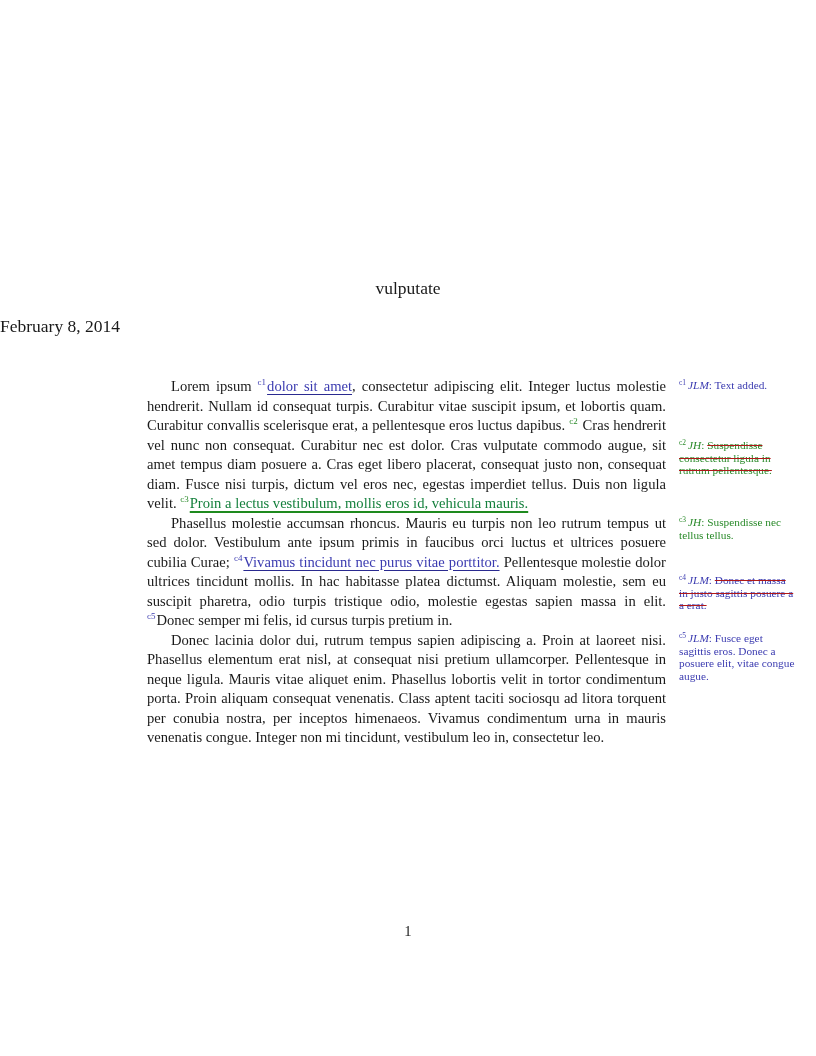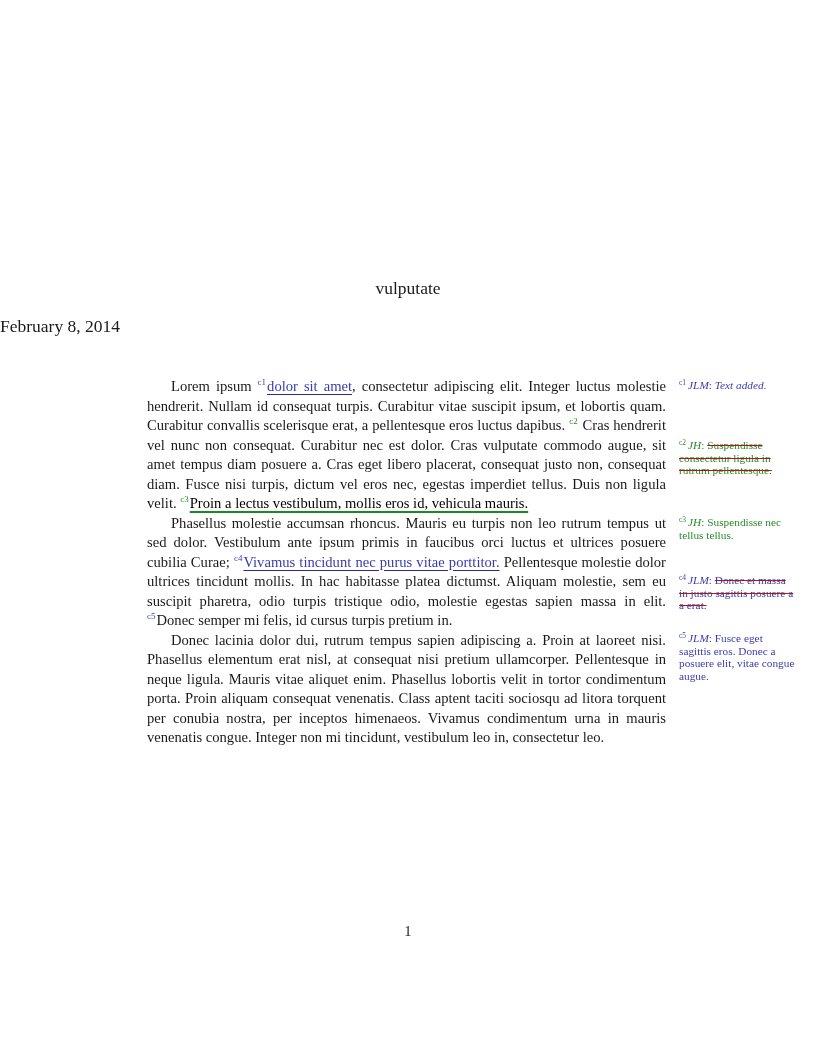--- a/index.html
+++ b/index.html
@@ -17,29 +17,29 @@
   .body { position: absolute; left: 147px; top: 377px; width: 519px;
           font-family: "Liberation Serif", serif; font-size: 14.6px; line-height: 19.5px;
           text-align: justify; hyphens: auto; }
   .body p { margin: 0; text-indent: 24px; }
 
   .mk { font-size: 9px; vertical-align: 6px; line-height: 0; margin-right: 1px; }
   .blue { color: #3b3bb0; }
   .green { color: #2a8a2a; }
   .add-blue { color: #3b3bb0; text-decoration: underline; text-decoration-color: #2a2a90;
               text-underline-offset: 3px; text-decoration-thickness: 1.2px; }
-  .add-green { color: #000000; text-decoration: underline; text-decoration-color: #1e8a1e;
+  .add-green { color: #15803d; text-decoration: underline; text-decoration-color: #1e8a1e;
                text-underline-offset: 3px; text-decoration-thickness: 2px; }
 
   .margin { position: absolute; left: 679px; width: 118px;
             font-family: "Liberation Serif", serif; font-size: 11.3px; line-height: 12.6px; }
   .margin .mmk { font-size: 7.5px; vertical-align: 4px; line-height: 0; margin-right: 2px; }
   .margin .who { font-style: italic; }
   .strike { text-decoration: line-through; text-decoration-color: #b01818; text-decoration-thickness: 1.2px; }
-  .ital { font-style: italic; }
+  .ital { }
 
   .pagenum { position: absolute; left: 0; width: 816px; top: 923px; text-align: center;
              font-family: "Liberation Serif", serif; font-size: 14.6px; }
 </style>
 </head>
 <body>
 
 <div class="page">
 
   <div class="author">vulputate</div>

